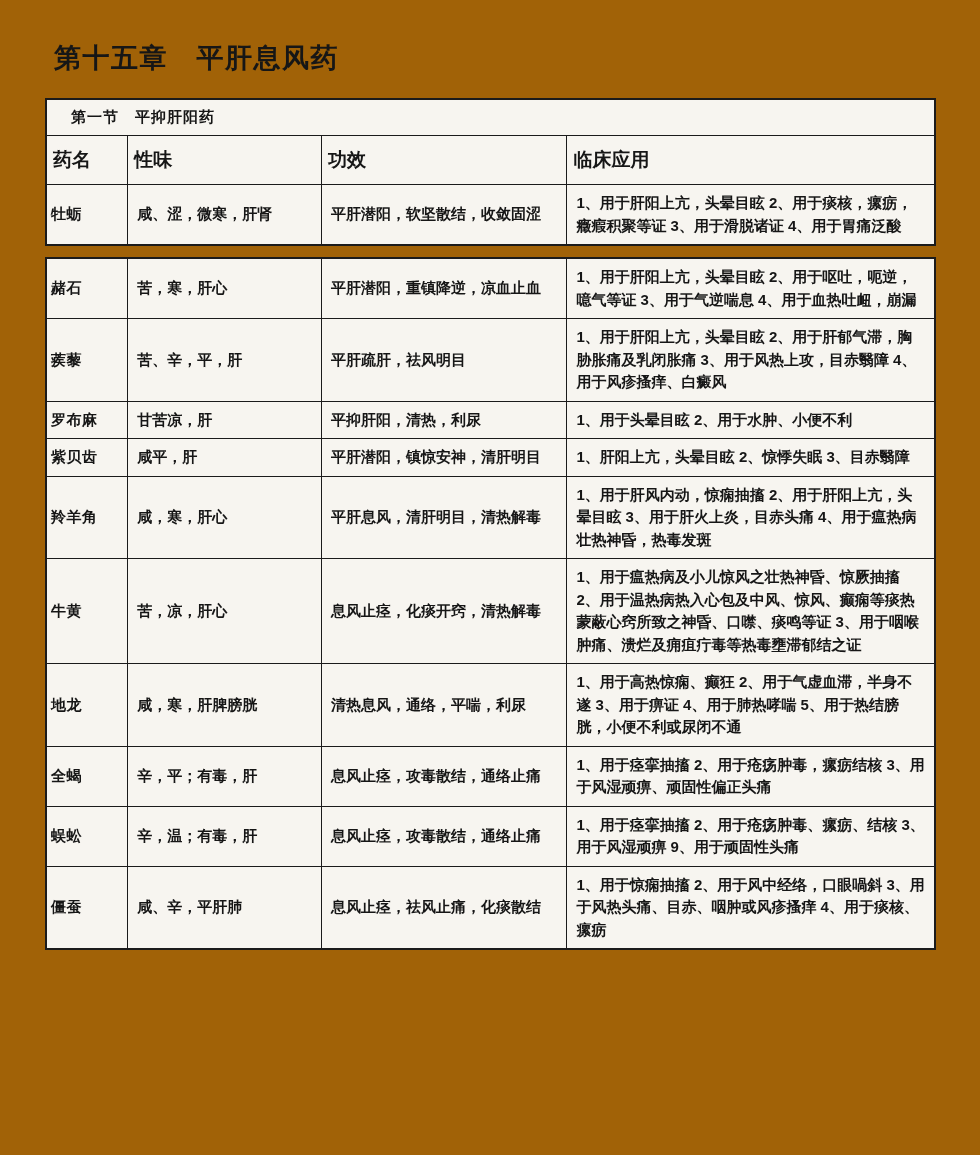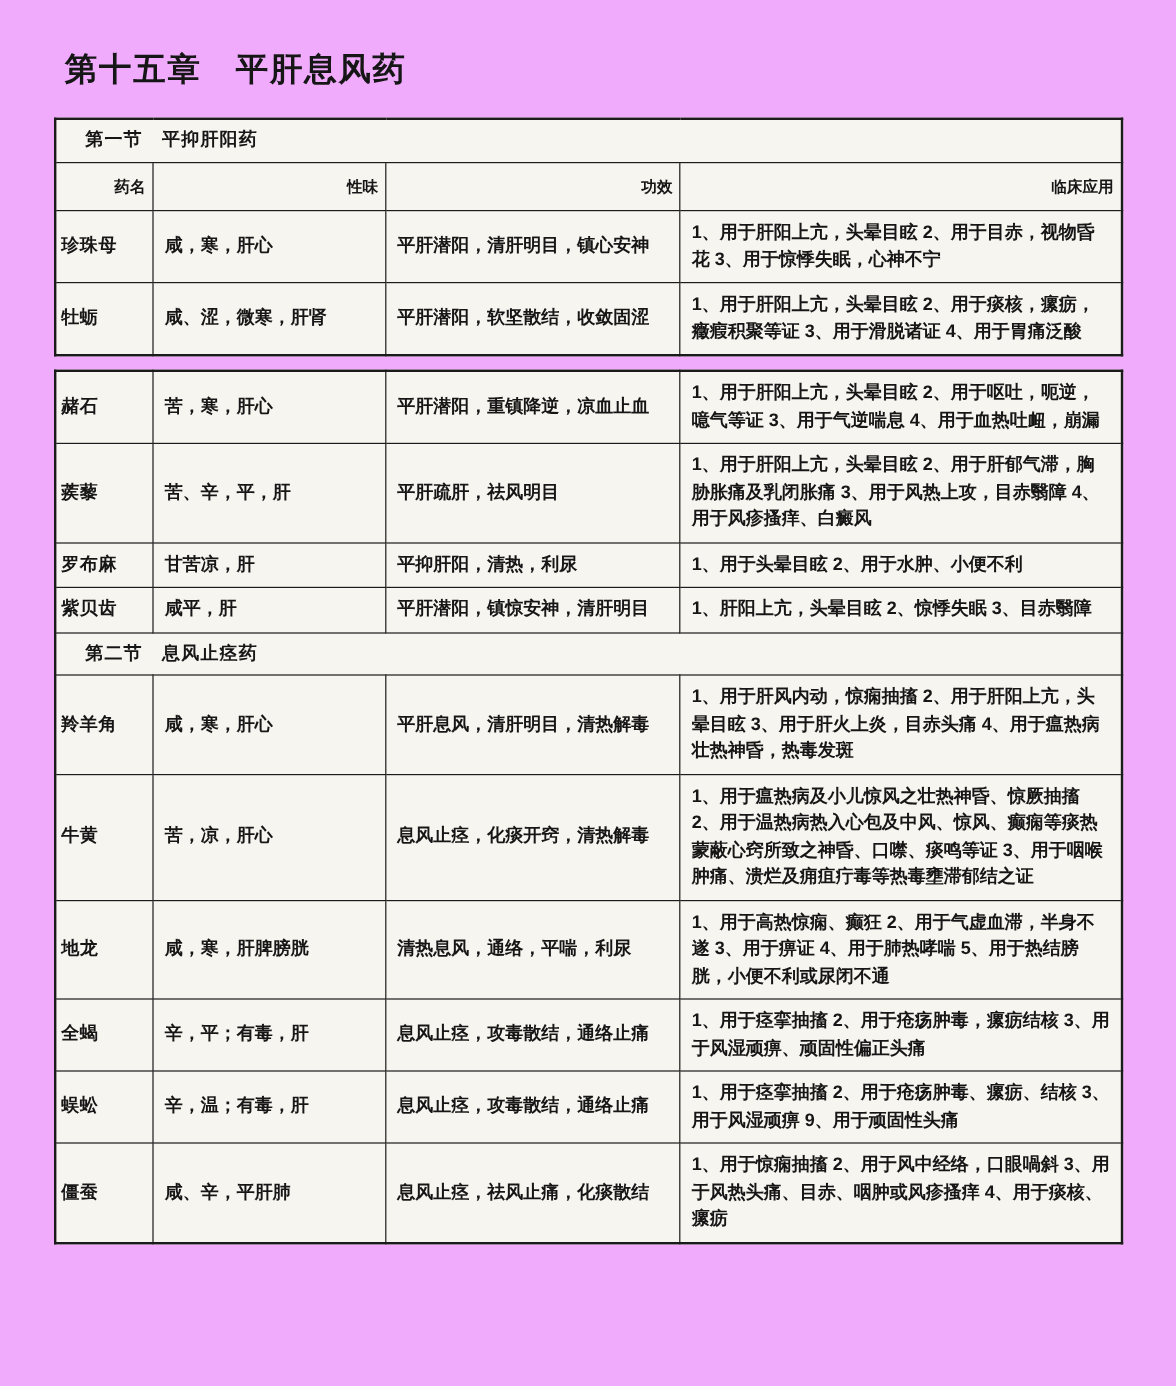--- a/index.html
+++ b/index.html
@@ -7,21 +7,21 @@
     background: #e9e7e2;
     font-family: "Liberation Sans", sans-serif;
   }
   .page {
     position: relative;
     width: 980px;
     height: 1155px;
     margin: 0 auto;
     box-sizing: border-box;
     padding: 36px 44px 20px 45px;
-    background: #f0abfc;
+    background: #a16207;
     color: #161616;
     font-weight: bold;
     overflow: hidden;
   }
   .chapter-title {
     font-size: 27px;
     letter-spacing: 1.5px;
     margin: 4px 0 22px 9px;
   }
   .intro {
@@ -46,22 +46,22 @@
     vertical-align: middle;
     text-align: left;
     word-break: break-all;
   }
   .banner-cell {
     font-size: 18.5px;
     letter-spacing: 1px;
     padding: 6px 24px !important;
   }
   .header-row th {
-    text-align: right;
-    font-size: 13px;
+    text-align: left;
+    font-size: 19px;
     padding: 10px 6px;
   }
   .drug-cell {
     text-align: center;
     font-size: 16.5px;
     letter-spacing: 0.5px;
     padding-left: 4px !important;
     padding-right: 4px !important;
   }
   .col-name    { width: 9.2%; }
@@ -86,26 +86,20 @@
     </colgroup>
     <tbody>
       <tr>
         <td class="banner-cell" colspan="4">第一节　平抑肝阳药</td>
       </tr>
       <tr class="header-row">
         <th>药名</th>
         <th>性味</th>
         <th>功效</th>
         <th>临床应用</th>
-      </tr>
-      <tr>
-        <td class="drug-cell">珍珠母</td>
-        <td>咸，寒，肝心</td>
-        <td>平肝潜阳，清肝明目，镇心安神</td>
-        <td>1、用于肝阳上亢，头晕目眩 2、用于目赤，视物昏花 3、用于惊悸失眠，心神不宁</td>
       </tr>
       <tr>
         <td class="drug-cell">牡蛎</td>
         <td>咸、涩，微寒，肝肾</td>
         <td>平肝潜阳，软坚散结，收敛固涩</td>
         <td>1、用于肝阳上亢，头晕目眩 2、用于痰核，瘰疬，癥瘕积聚等证 3、用于滑脱诸证 4、用于胃痛泛酸</td>
       </tr>
     </tbody>
   </table>
 
@@ -135,23 +129,20 @@
         <td>平抑肝阳，清热，利尿</td>
         <td>1、用于头晕目眩 2、用于水肿、小便不利</td>
       </tr>
       <tr>
         <td class="drug-cell">紫贝齿</td>
         <td>咸平，肝</td>
         <td>平肝潜阳，镇惊安神，清肝明目</td>
         <td>1、肝阳上亢，头晕目眩 2、惊悸失眠 3、目赤翳障</td>
       </tr>
       <tr>
-        <td class="banner-cell" colspan="4">第二节　息风止痉药</td>
-      </tr>
-      <tr>
         <td class="drug-cell">羚羊角</td>
         <td>咸，寒，肝心</td>
         <td>平肝息风，清肝明目，清热解毒</td>
         <td>1、用于肝风内动，惊痫抽搐 2、用于肝阳上亢，头晕目眩 3、用于肝火上炎，目赤头痛 4、用于瘟热病壮热神昏，热毒发斑</td>
       </tr>
       <tr>
         <td class="drug-cell">牛黄</td>
         <td>苦，凉，肝心</td>
         <td>息风止痉，化痰开窍，清热解毒</td>
         <td>1、用于瘟热病及小儿惊风之壮热神昏、惊厥抽搐 2、用于温热病热入心包及中风、惊风、癫痫等痰热蒙蔽心窍所致之神昏、口噤、痰鸣等证 3、用于咽喉肿痛、溃烂及痈疽疔毒等热毒壅滞郁结之证</td>

